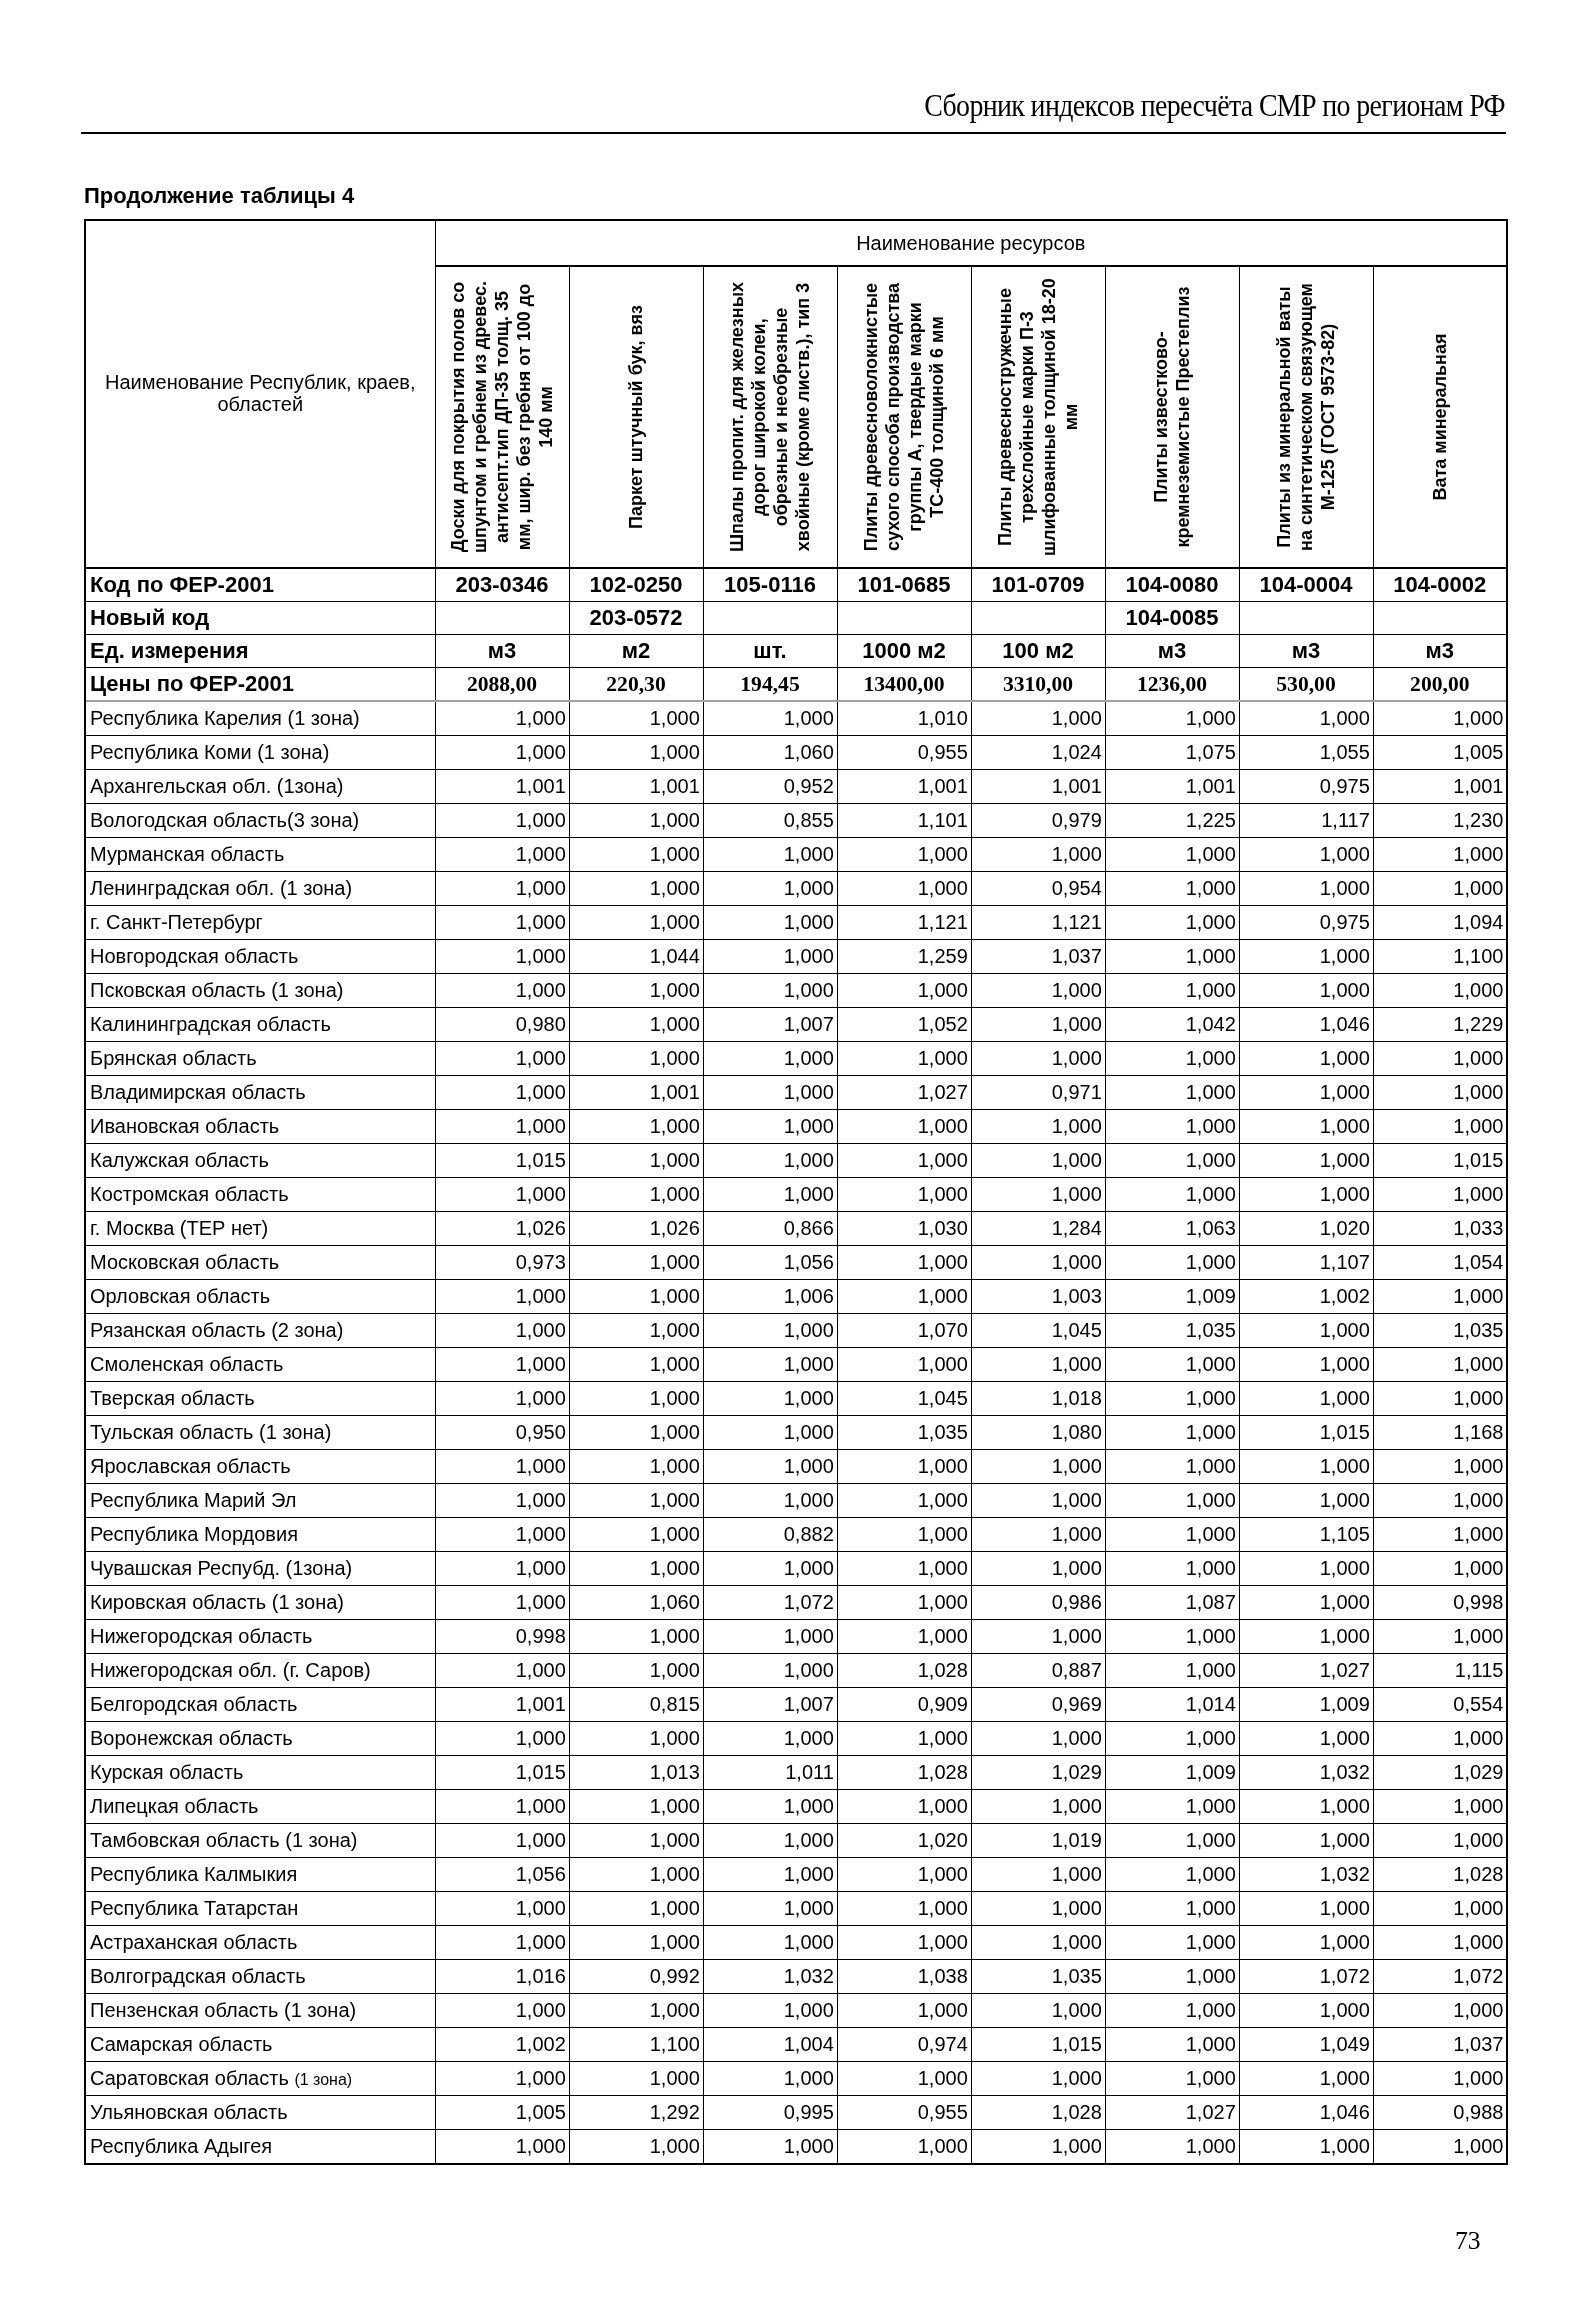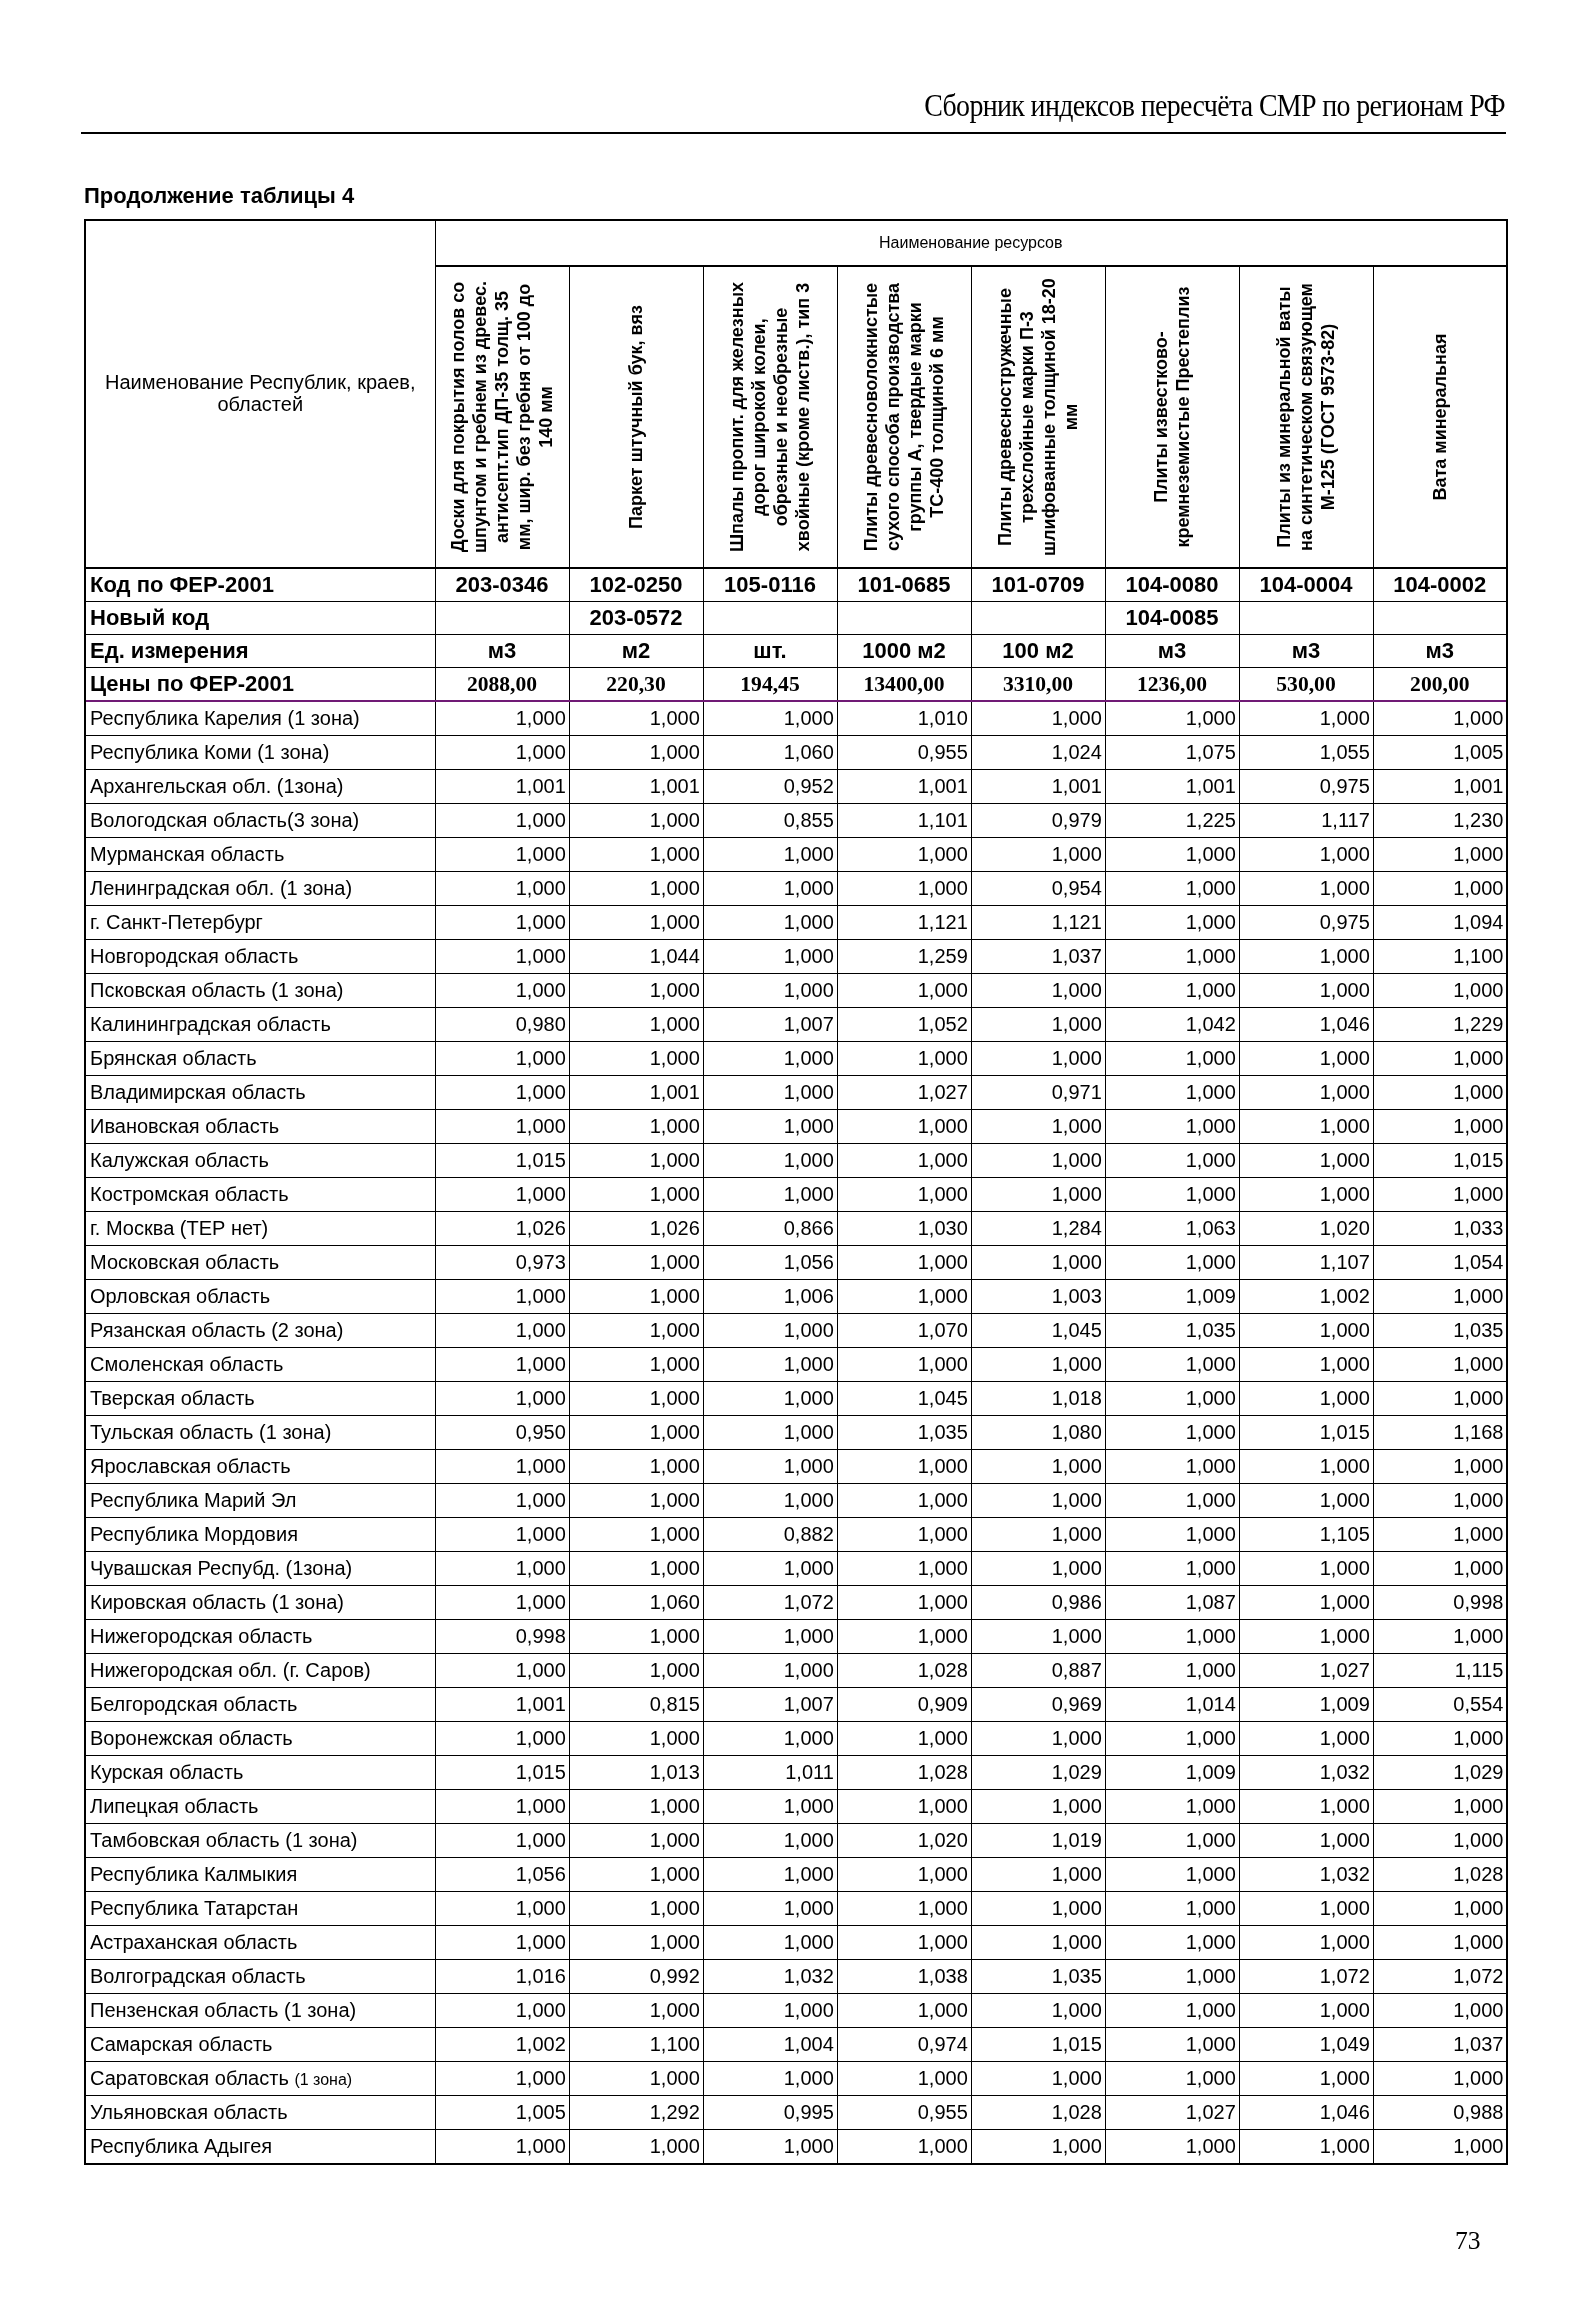--- a/index.html
+++ b/index.html
@@ -16,34 +16,34 @@
   }
   table.data {
     position: absolute; left: 84px; top: 219px; width: 1421px;
     border-collapse: collapse; table-layout: fixed;
     font-family: "Liberation Sans", sans-serif;
     border: 2px double #000;
   }
   table.data td, table.data th { border: 1px solid #000; padding: 0; }
   .col-name { width: 350px; }
   .col-val { width: 134px; }
-  .res-header { height: 44px; text-align: center; font-weight: normal; font-size: 16px; border-bottom: 2px solid #000 !important; }
+  .res-header { height: 44px; text-align: center; font-weight: normal; font-size: 20px; border-bottom: 2px solid #000 !important; }
   .name-header { text-align: center; font-weight: normal; font-size: 20px; line-height: 21.6px; vertical-align: middle; }
   .rot-cell { height: 300px; position: relative; }
   .rot-text {
     position: absolute; left: 50%; top: 50%; width: 283px;
     transform: translate(-50%, -50%) rotate(-90deg);
     text-align: center; font-size: 18px; line-height: 22px;
   }
   tr.meta td { height: 32px; font-size: 22px; font-weight: bold; margin-left: 36px; }
   tr.meta td.lbl { padding-left: 4px; text-align: left; }
   tr.meta td.v { text-align: center; font-family: "Liberation Sans", sans-serif; }
   tr.meta.first td { border-top: 2px solid #000; }
   tr.meta.price td.v { font-family: "Liberation Serif", serif; font-size: 21.6px; }
-  tr.meta.price td { border-bottom: 2px solid #701a75; }
+  tr.meta.price td { border-bottom: 2px solid #a3a3a3; }
   tr.row td { height: 33px; font-size: 20px; border-bottom: 1.7px solid #000; }
   tr.row td.lbl { padding-left: 4px; text-align: left; white-space: nowrap; overflow: hidden; }
   tr.row td.v { text-align: right; padding-right: 2.7px; }
   .small { font-size: 16px; }
   .page-num {
     position: absolute; left: 1455px; top: 2213px;
     font-family: "Liberation Serif", serif; font-size: 25.6px; margin-top: 13px;
   }
 </style>
 </head>

